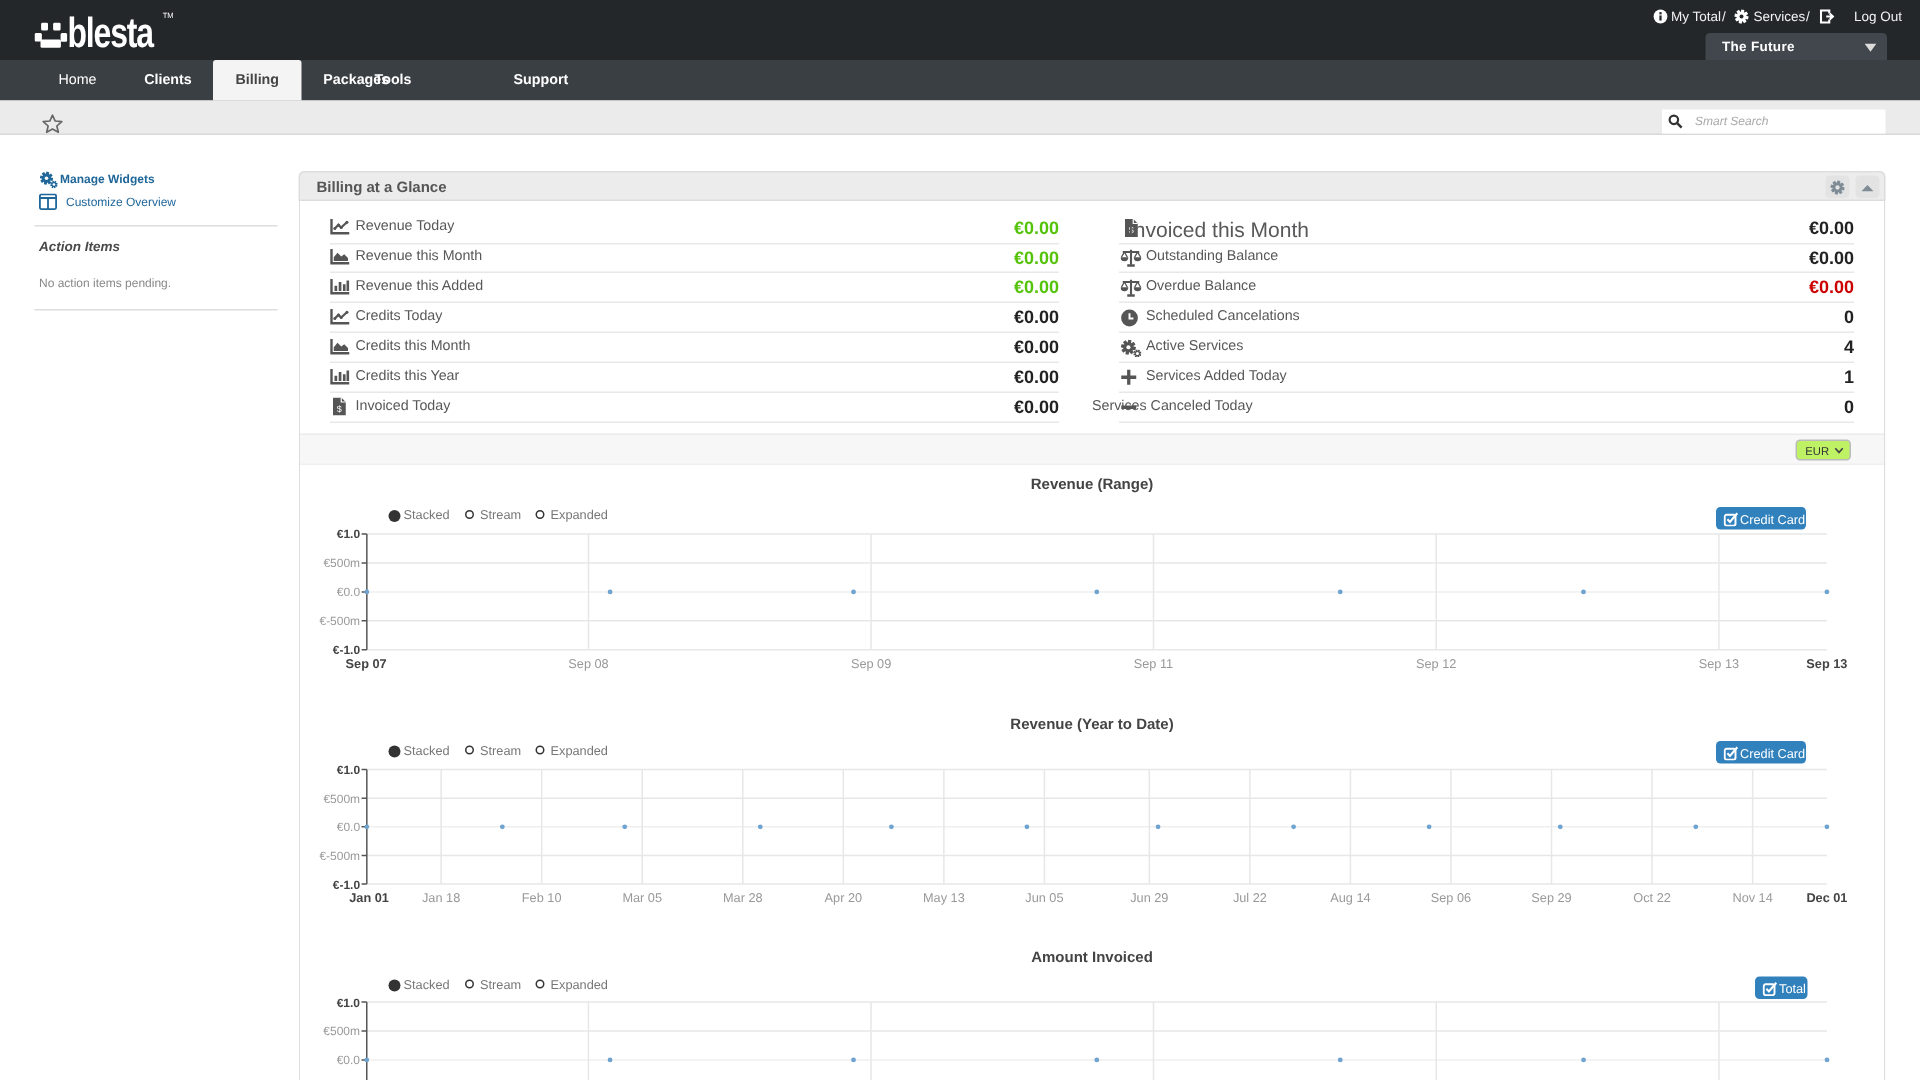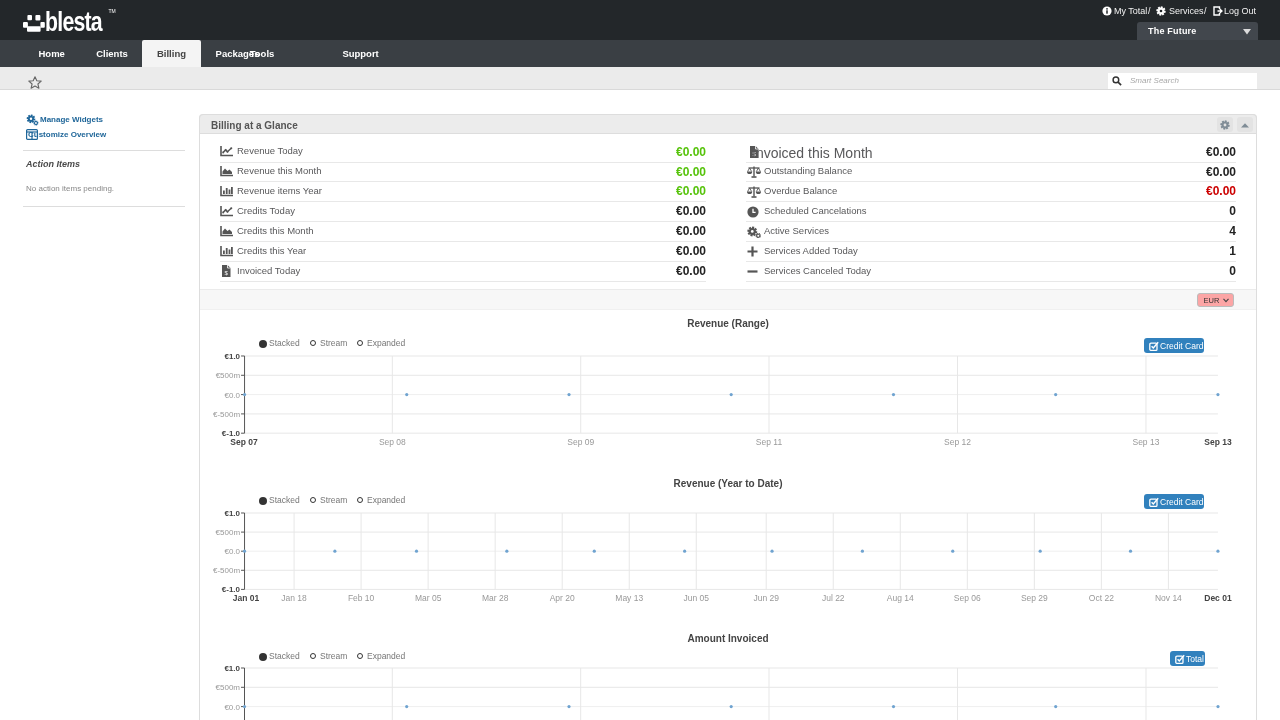--- a/index.html
+++ b/index.html
@@ -25,31 +25,31 @@
 <svg style="position:absolute;left:56px;top:0.5px" width="10" height="10" viewBox="0 0 16 16">
       <path fill="#fff" d="M15.60 7.88 L14.95 11.07 L12.46 10.67 L12.15 11.13 L13.46 13.29 L10.74 15.09 L9.26 13.04 L8.72 13.15 L8.12 15.60 L4.93 14.95 L5.33 12.46 L4.87 12.15 L2.71 13.46 L0.91 10.74 L2.96 9.26 L2.85 8.72 L0.40 8.12 L1.05 4.93 L3.54 5.33 L3.85 4.87 L2.54 2.71 L5.26 0.91 L6.74 2.96 L7.28 2.85 L7.88 0.40 L11.07 1.05 L10.67 3.54 L11.13 3.85 L13.29 2.54 L15.09 5.26 L13.04 6.74 L13.15 7.28 Z"></path>
       <circle cx="8" cy="8" r="2.1" fill="#23272a"></circle>
     </svg>
 <span style="position:absolute;left:69px;top:0.5px">Services</span>
 <span style="position:absolute;left:104px;top:0.5px">/</span>
 <svg style="position:absolute;left:113px;top:0.5px" width="10" height="10" viewBox="0 0 10 10">
       <path d="M6.5 3 V1 H1 v8 h5.5 V7" fill="none" stroke="#fff" stroke-width="1.4"></path>
       <path d="M4.5 5 h4 M6.8 3 l2.2 2 -2.2 2" fill="none" stroke="#fff" stroke-width="1.3"></path>
     </svg>
-<span style="position:absolute;left:124px;top:0.5px">Log Out</span>
+<span style="position:absolute;left:136px;top:0.5px">Log Out</span>
   </div>
 <div class="abs" style="left:1137px;top:22px;width:121px;height:18px;background:#42474d;border-radius:3px 3px 0 0;color:#fff">
 <span style="position:absolute;left:11px;top:4px;font-size:9px;font-weight:bold;letter-spacing:0.2px">The Future</span>
 <svg style="position:absolute;right:7px;top:6.5px" width="8" height="6" viewBox="0 0 8 6">
       <path d="M0 0 h8 l-4 5.5z" fill="#dcdcdc"></path>
     </svg>
   </div>
 <div class="abs" style="left:0;top:40px;width:1280px;height:27px;background:#3a3f44"></div>
 <div class="abs" style="left:142px;top:40px;width:59px;height:27px;background:#f4f4f4;border-radius:2px 2px 0 0"></div>
-<div class="abs" style="left:1.7000000000000028px;top:47.5px;width:100px;text-align:center;color:#fff;font-size:9.5px;font-weight:bold">Home</div>
+<div class="abs" style="left:1.7000000000000028px;top:47.5px;width:100px;text-align:center;color:#fff;font-size:9.5px;font-weight:normal">Home</div>
 <div class="abs" style="left:62px;top:47.5px;width:100px;text-align:center;color:#fff;font-size:9.5px;font-weight:bold">Clients</div>
 <div class="abs" style="left:121.5px;top:47.5px;width:100px;text-align:center;color:#444;font-size:9.5px;font-weight:bold">Billing</div>
 <div class="abs" style="left:187.5px;top:47.5px;width:100px;text-align:center;color:#fff;font-size:9.5px;font-weight:bold">Packages</div>
 <div class="abs" style="left:249.7px;top:47.5px;width:100px;color:#fff;font-size:9.5px;font-weight:bold">Tools</div>
 <div class="abs" style="left:310.6px;top:47.5px;width:100px;text-align:center;color:#fff;font-size:9.5px;font-weight:bold">Support</div>
 <div class="abs" style="left:0;top:67px;width:1280px;height:23px;background:#ebebeb;border-bottom:1px solid #d9d9d9"></div>
 <svg class="abs" style="left:28px;top:76px" width="14" height="13" viewBox="0 0 14 13">
     <path d="M7 0.8 L8.8 4.7 L13.2 5.1 L9.9 8 L10.9 12.2 L7 10 L3.1 12.2 L4.1 8 L0.8 5.1 L5.2 4.7 Z" fill="none" stroke="#666" stroke-width="1.1" stroke-linejoin="round"></path>
   </svg>
 <div class="abs" style="left:1108px;top:73px;width:149px;height:15.5px;background:#fff">
@@ -64,21 +64,21 @@
     <circle cx="6" cy="6.4" r="1.6" fill="#fff"></circle>
     <path fill="#1f6699" d="M15.86 12.95 L15.17 14.23 L14.07 13.64 L13.89 13.78 L14.23 14.98 L12.84 15.39 L12.48 14.20 L12.25 14.17 L11.65 15.26 L10.37 14.57 L10.96 13.47 L10.82 13.29 L9.62 13.63 L9.21 12.24 L10.40 11.88 L10.43 11.65 L9.34 11.05 L10.03 9.77 L11.13 10.36 L11.31 10.22 L10.97 9.02 L12.36 8.61 L12.72 9.80 L12.95 9.83 L13.55 8.74 L14.83 9.43 L14.24 10.53 L14.38 10.71 L15.58 10.37 L15.99 11.76 L14.80 12.12 L14.77 12.35 Z"></path>
     <circle cx="12.6" cy="12" r="1.2" fill="#fff"></circle>
   </svg>
 <div class="abs" style="left:40px;top:115px;color:#1f6699;font-size:8px;font-weight:bold">Manage Widgets</div>
 <svg class="abs" style="left:26px;top:129px" width="12" height="11" viewBox="0 0 12 11">
     <rect x="0.6" y="0.6" width="10.8" height="9.8" rx="1" fill="none" stroke="#1f6699" stroke-width="1.2"></rect>
     <line x1="0.6" y1="3" x2="11.4" y2="3" stroke="#1f6699" stroke-width="1.2"></line>
     <line x1="6" y1="3" x2="6" y2="10.4" stroke="#1f6699" stroke-width="1.2"></line>
   </svg>
-<div class="abs" style="left:28px;top:130px;color:#1f6699;font-size:8px;font-weight:bold">Customize Overview</div>
+<div class="abs" style="left:44px;top:130px;color:#1f6699;font-size:8px;font-weight:normal">Customize Overview</div>
 <div class="abs" style="left:23px;top:150px;width:162px;border-top:1px solid #ddd"></div>
 <div class="abs" style="left:26px;top:159px;color:#4a4a4a;font-size:9px;font-weight:bold;font-style:italic">Action Items</div>
 <div class="abs" style="left:26px;top:184px;color:#888;font-size:8px">No action items pending.</div>
 <div class="abs" style="left:23px;top:206px;width:162px;border-top:1px solid #ddd"></div>
 <div class="abs" style="left:199px;top:114px;width:1058px;height:606px;background:#fff;border:1px solid #ddd;border-bottom:none;border-radius:4px 4px 0 0"></div>
 <div class="abs" style="left:199px;top:114px;width:1058px;height:20px;background:#ececec;border:1px solid #ddd;border-radius:4px 4px 0 0"></div>
 <div class="abs" style="left:211px;top:119.5px;color:#555;font-size:10px;font-weight:bold">Billing at a Glance</div>
 <div class="abs" style="left:1217px;top:117px;width:16px;height:15px;background:#e3e3e3;border-radius:3px">
 <svg style="position:absolute;left:3px;top:2.5px" width="10" height="10" viewBox="0 0 16 16">
       <path fill="#7f8c96" d="M15.60 7.88 L14.95 11.07 L12.46 10.67 L12.15 11.13 L13.46 13.29 L10.74 15.09 L9.26 13.04 L8.72 13.15 L8.12 15.60 L4.93 14.95 L5.33 12.46 L4.87 12.15 L2.71 13.46 L0.91 10.74 L2.96 9.26 L2.85 8.72 L0.40 8.12 L1.05 4.93 L3.54 5.33 L3.85 4.87 L2.54 2.71 L5.26 0.91 L6.74 2.96 L7.28 2.85 L7.88 0.40 L11.07 1.05 L10.67 3.54 L11.13 3.85 L13.29 2.54 L15.09 5.26 L13.04 6.74 L13.15 7.28 Z"></path>
@@ -108,21 +108,21 @@
 <div class="abs" style="left:237px;top:165.0px;color:#58585a;font-size:9.5px">Revenue this Month</div>
 <div class="abs" style="left:505px;top:164.5px;width:201px;text-align:right;color:#56c30b;font-size:12px;font-weight:bold">€0.00</div>
 <div class="abs" style="left:219.5px;top:181.4px;width:486px;border-top:1px solid #e8e8e8"></div>
 <svg class="abs" style="left:220px;top:186px" width="13" height="11" viewBox="0 0 13 11">
     <path d="M1 0 v9.5 h12" fill="none" stroke="#555" stroke-width="1.6"></path>
     <rect x="3" y="4.5" width="1.8" height="3.5" fill="#555"></rect>
     <rect x="5.8" y="2" width="1.8" height="6" fill="#555"></rect>
     <rect x="8.6" y="3.5" width="1.8" height="4.5" fill="#555"></rect>
     <rect x="11" y="1" width="1.8" height="7" fill="#555"></rect>
   </svg>
-<div class="abs" style="left:237px;top:184.9px;color:#58585a;font-size:9.5px">Revenue items Year</div>
+<div class="abs" style="left:237px;top:184.9px;color:#58585a;font-size:9.5px">Revenue this Added</div>
 <div class="abs" style="left:505px;top:184.4px;width:201px;text-align:right;color:#56c30b;font-size:12px;font-weight:bold">€0.00</div>
 <div class="abs" style="left:219.5px;top:201.3px;width:486px;border-top:1px solid #e8e8e8"></div>
 <svg class="abs" style="left:220px;top:206px" width="13" height="11" viewBox="0 0 13 11">
     <path d="M1 0 v9.5 h12" fill="none" stroke="#555" stroke-width="1.6"></path>
     <path d="M3 6.5 l2.6-2.6 1.8 1.8 L11.5 2" fill="none" stroke="#555" stroke-width="1.5"></path>
     <circle cx="3.2" cy="6.4" r="1" fill="#555"></circle>
     <circle cx="5.7" cy="4" r="1" fill="#555"></circle>
     <circle cx="7.5" cy="5.7" r="1" fill="#555"></circle>
     <circle cx="11.3" cy="2.2" r="1" fill="#555"></circle>
   </svg>
@@ -204,25 +204,25 @@
 <div class="abs" style="left:746px;top:241.1px;width:490px;border-top:1px solid #e8e8e8"></div>
 <svg class="abs" style="left:747px;top:246px" width="11" height="11" viewBox="0 0 11 11">
     <path d="M5.5 0.5 V10.5 M0.5 5.5 H10.5" stroke="#555" stroke-width="2.2"></path>
   </svg>
 <div class="abs" style="left:764px;top:244.6px;color:#58585a;font-size:9.5px">Services Added Today</div>
 <div class="abs" style="left:1035px;top:244.1px;width:201px;text-align:right;color:#222;font-size:12px;font-weight:bold">1</div>
 <div class="abs" style="left:746px;top:261.0px;width:490px;border-top:1px solid #e8e8e8"></div>
 <svg class="abs" style="left:747px;top:266px" width="11" height="11" viewBox="0 0 11 11">
     <path d="M0.5 5.5 H10.5" stroke="#555" stroke-width="2.2"></path>
   </svg>
-<div class="abs" style="left:764px;top:264.5px;color:#58585a;font-size:9.5px">Services Canceled Today</div>
+<div class="abs" style="left:728px;top:264.5px;color:#58585a;font-size:9.5px">Services Canceled Today</div>
 <div class="abs" style="left:1035px;top:264.0px;width:201px;text-align:right;color:#222;font-size:12px;font-weight:bold">0</div>
 <div class="abs" style="left:746px;top:280.9px;width:490px;border-top:1px solid #e8e8e8"></div>
 <div class="abs" style="left:200px;top:289px;width:1056px;height:21px;background:#f7f7f7;border-top:1px solid #ebebeb;border-bottom:1px solid #f0f0f0"></div>
-<div class="abs" style="left:1197px;top:292.5px;width:37px;height:14px;background:#fca5a5;border:1px solid #bbb;border-radius:3px">
+<div class="abs" style="left:1197px;top:292.5px;width:37px;height:14px;background:#bef264;border:1px solid #bbb;border-radius:3px">
 <span style="position:absolute;left:5.5px;top:2.5px;font-size:7.5px;color:#333">EUR</span>
 <svg style="position:absolute;right:4px;top:4.5px" width="6" height="5" viewBox="0 0 6 5">
       <path d="M0.5 0.8 L3 3.6 L5.5 0.8" fill="none" stroke="#444" stroke-width="1.1"></path>
     </svg>
   </div>
 <div class="abs" style="left:199px;top:318px;width:1058px;text-align:center;color:#444;font-size:10px;font-weight:bold">Revenue (Range)</div>
 <div style="position:absolute;left:259px;top:340px;height:8px;font-size:8.5px;color:#777;white-space:nowrap">
     <span style="position:absolute;left:0;top:0;width:8px;height:8px;border-radius:50%;background:#333"></span>
     <span style="position:absolute;left:10px;top:-2px">Stacked</span>
     <span style="position:absolute;left:51px;top:0;width:6px;height:6px;border-radius:50%;border:1.5px solid #333;background:#fff"></span>

